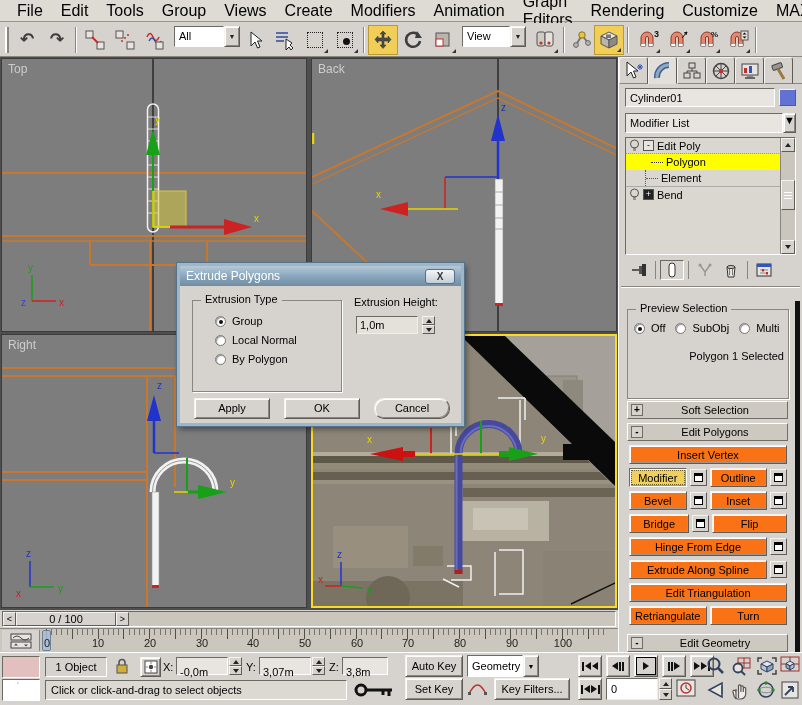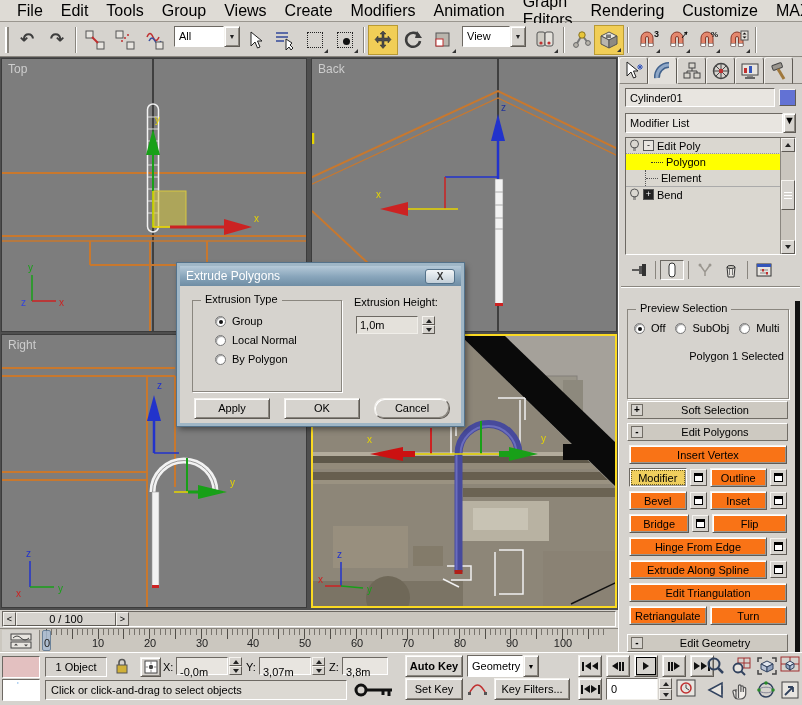--- a/index.html
+++ b/index.html
@@ -723,21 +723,21 @@
       <svg width="44" height="22">
           <circle cx="9" cy="11" r="5" fill="none" stroke="#111" stroke-width="3"></circle>
           <line x1="14" y1="11" x2="40" y2="11" stroke="#111" stroke-width="3"></line>
           <line x1="31" y1="11" x2="31" y2="16" stroke="#111" stroke-width="3"></line>
           <line x1="37" y1="11" x2="37" y2="17" stroke="#111" stroke-width="3"></line>
         </svg>
     </div>
 
     <div class="sb sunken" style="left:45px;top:27px;width:302px;height:20px;padding:3px 5px;background:#dcd9d3;">Click or click-and-drag to select objects</div>
 
-    <div class="sb raised" style="left:405px;top:2px;width:58px;height:22px;text-align:center;line-height:20px;font-weight:bold;">Auto Key</div>
+    <div class="sb raised" style="left:405px;top:2px;width:58px;height:22px;text-align:center;line-height:20px;">Auto Key</div>
     <div class="sb raised" style="left:405px;top:25px;width:58px;height:22px;text-align:center;line-height:20px;">Set Key</div>
 
     <div class="sb" style="left:467px;top:2px;display:flex;">
       <span class="cfield" style="width:56px;height:22px;background:#fff;border:1px solid;border-color:#6d6963 #fff #fff #6d6963;padding:4px 4px;display:inline-block;">Geometry</span>
       <span class="cbtn raised" style="width:16px;height:22px;display:inline-flex;align-items:center;justify-content:center;font-size:7px;">▼</span>
     </div>
     <div class="sb" style="left:467px;top:27px;width:24px;height:20px;">
       <svg width="22" height="18">
           <path d="M2,14 C8,2 13,2 19,14" fill="none" stroke="#c03030" stroke-width="1.5"></path>
           <rect x="1" y="12" width="3" height="3" fill="#555"></rect>

